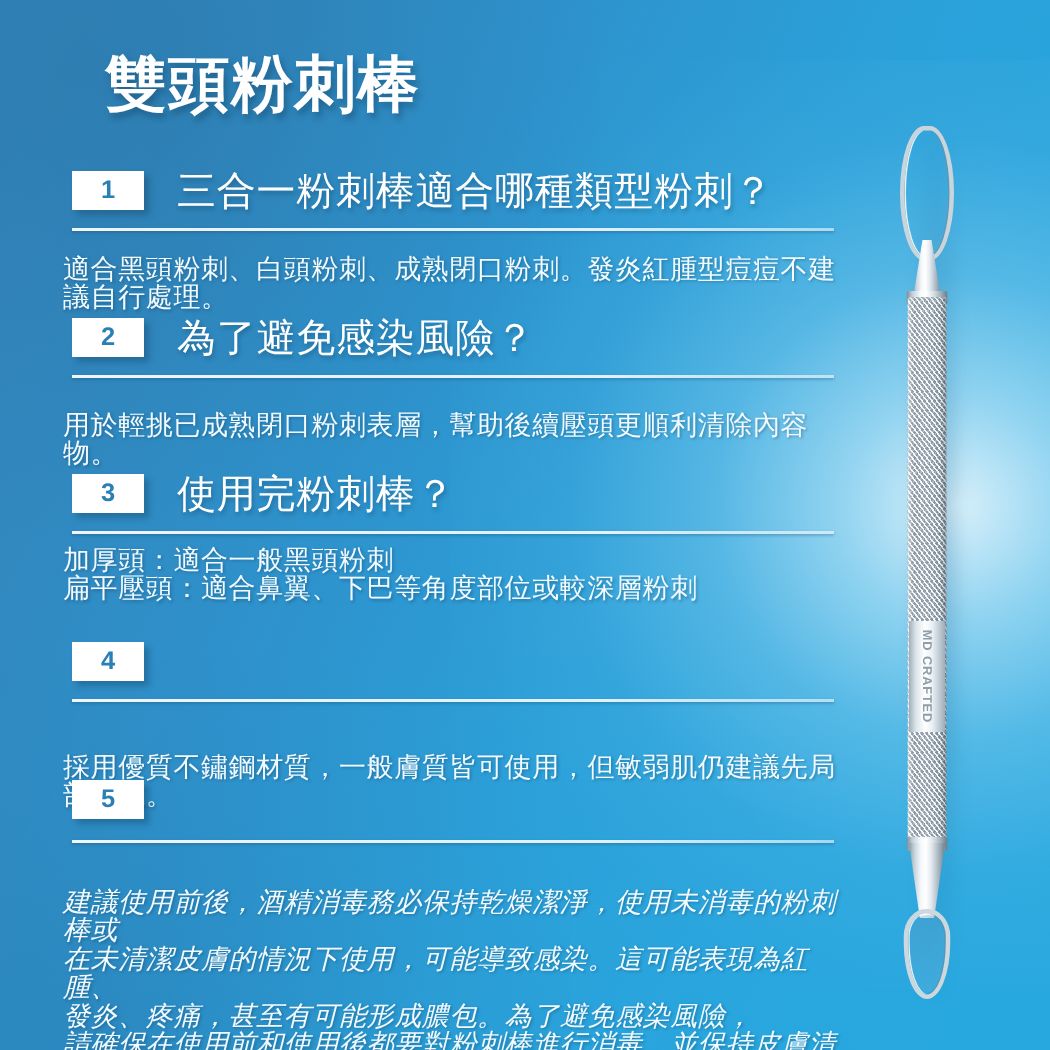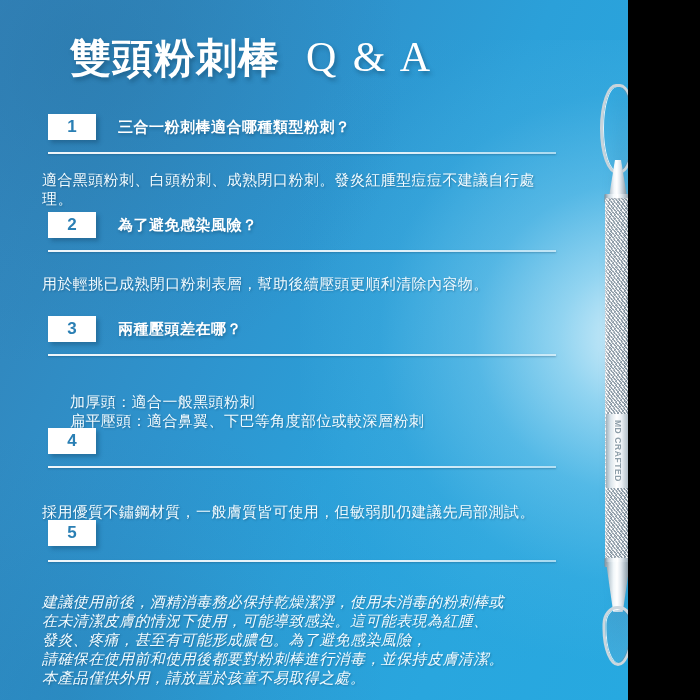--- a/index.html
+++ b/index.html
@@ -3,21 +3,21 @@
 <meta charset="utf-8">
 <title>雙頭粉刺棒 Q &amp; A</title>
 <style>
   html, body {
     margin: 0;
     padding: 0;
     background: #000;
   }
   #page {
     position: relative;
-    width: 628px;
+    width: 700px;
     height: 700px;
     overflow: hidden;
     font-family: "Liberation Sans", "DejaVu Sans", sans-serif;
     background-color: #4c1d95;
   }
   
   .bg-base {
     position: absolute;
     inset: 0;
     background: linear-gradient(115deg,
@@ -124,42 +124,42 @@
     color: #2a7fb4;
     font-size: 17px;
     font-weight: bold;
     display: flex;
     align-items: center;
     justify-content: center;
     box-shadow: 3px 3px 4px rgba(18,66,100,0.38);
     flex: none;
   }
   .q-text {
-    font-size: 15px;
-    font-weight: bold;
+    font-size: 26px;
+    font-weight: normal;
     color: #ffffff;
     letter-spacing: 0.5px;
     white-space: nowrap;
     text-shadow: 1px 2px 3px rgba(16,62,94,0.40);
   }
   .divider {
     position: absolute;
     left: 48px;
     width: 508px;
     height: 2px;
     background: linear-gradient(to right,
         rgba(255,255,255,0.92) 0%,
         rgba(255,255,255,0.85) 70%,
         rgba(255,255,255,0.55) 100%);
     box-shadow: 0 1px 2px rgba(20,70,106,0.35);
   }
   .a-text {
     position: absolute;
     left: 42px;
-    font-size: 15px;
+    font-size: 18px;
     color: #f2fbff;
     line-height: 19px;
     letter-spacing: 0.4px;
     white-space: pre-line;
     text-shadow: 1px 1px 2px rgba(18,68,104,0.45);
   }
   .a-text.wide { width: 520px; }
 
   
   .tool {
@@ -318,21 +318,20 @@
 
   <div class="bg-base"></div>
   <div class="bg-glow"></div>
   <div class="bg-topleft-shade"></div>
   <div class="bg-bottom-shade"></div>
 
   <div class="content">
 
     <div class="header">
       <div class="title-main">雙頭粉刺棒</div>
-      <div class="title-qa">Q &amp; A</div>
     </div>
 
     <div class="faq">
       <div class="q-row" style="top:112px;">
         <div class="q-num">1</div>
         <div class="q-text">三合一粉刺棒適合哪種類型粉刺？</div>
       </div>
       <div class="divider" style="top:152px;"></div>
       <div class="a-text wide" style="top:170px;">適合黑頭粉刺、白頭粉刺、成熟閉口粉刺。發炎紅腫型痘痘不建議自行處理。</div>
     </div>
@@ -342,24 +341,24 @@
         <div class="q-num">2</div>
         <div class="q-text">為了避免感染風險？</div>
       </div>
       <div class="divider" style="top:250px;"></div>
       <div class="a-text wide" style="top:274px;">用於輕挑已成熟閉口粉刺表層，幫助後續壓頭更順利清除內容物。</div>
     </div>
 
     <div class="faq">
       <div class="q-row" style="top:314px;">
         <div class="q-num">3</div>
-        <div class="q-text">兩種壓頭差在哪？</div>
+        <div class="q-text">使用完粉刺棒？</div>
       </div>
       <div class="divider" style="top:354px;"></div>
-      <div class="a-text wide" style="top:392px;margin-left:28px;">加厚頭：適合一般黑頭粉刺
+      <div class="a-text wide" style="top:364px;">加厚頭：適合一般黑頭粉刺
 扁平壓頭：適合鼻翼、下巴等角度部位或較深層粉刺</div>
     </div>
 
     <div class="faq">
       <div class="q-row" style="top:426px;">
         <div class="q-num">4</div>
       </div>
       <div class="divider" style="top:466px;"></div>
       <div class="a-text wide" style="top:502px;">採用優質不鏽鋼材質，一般膚質皆可使用，但敏弱肌仍建議先局部測試。</div>
     </div>

